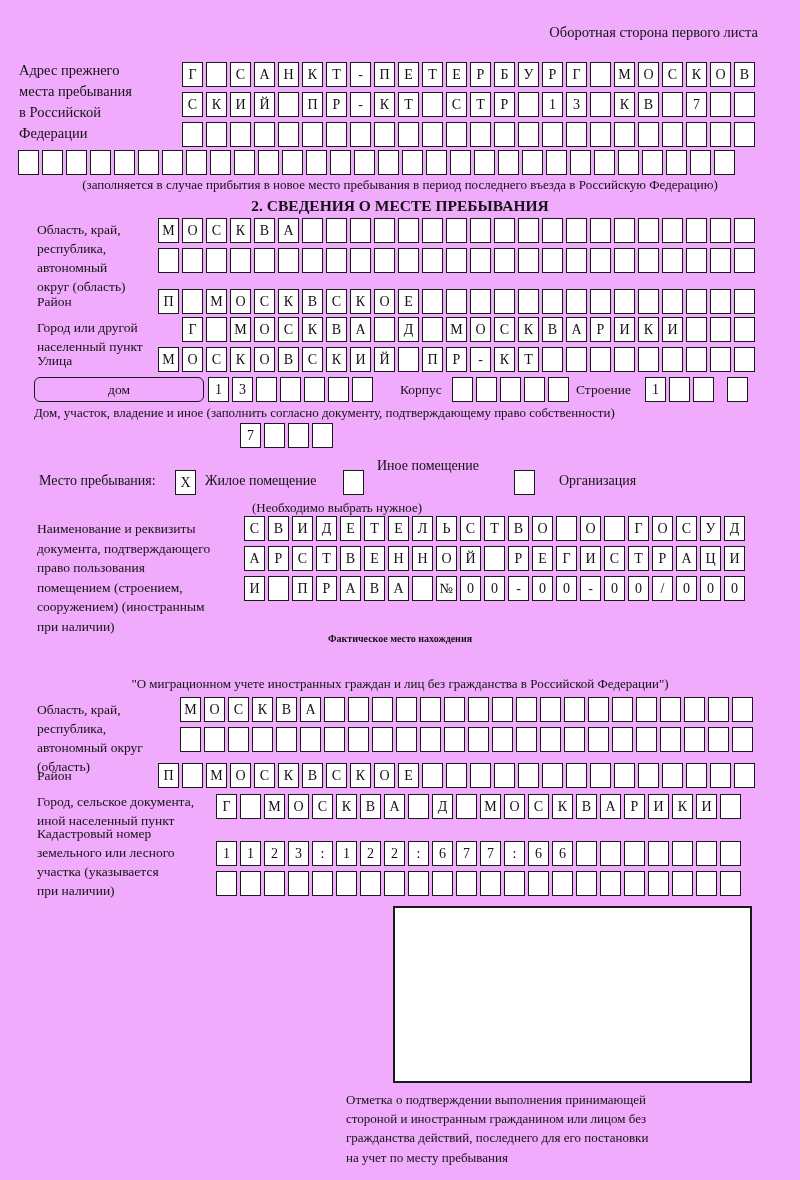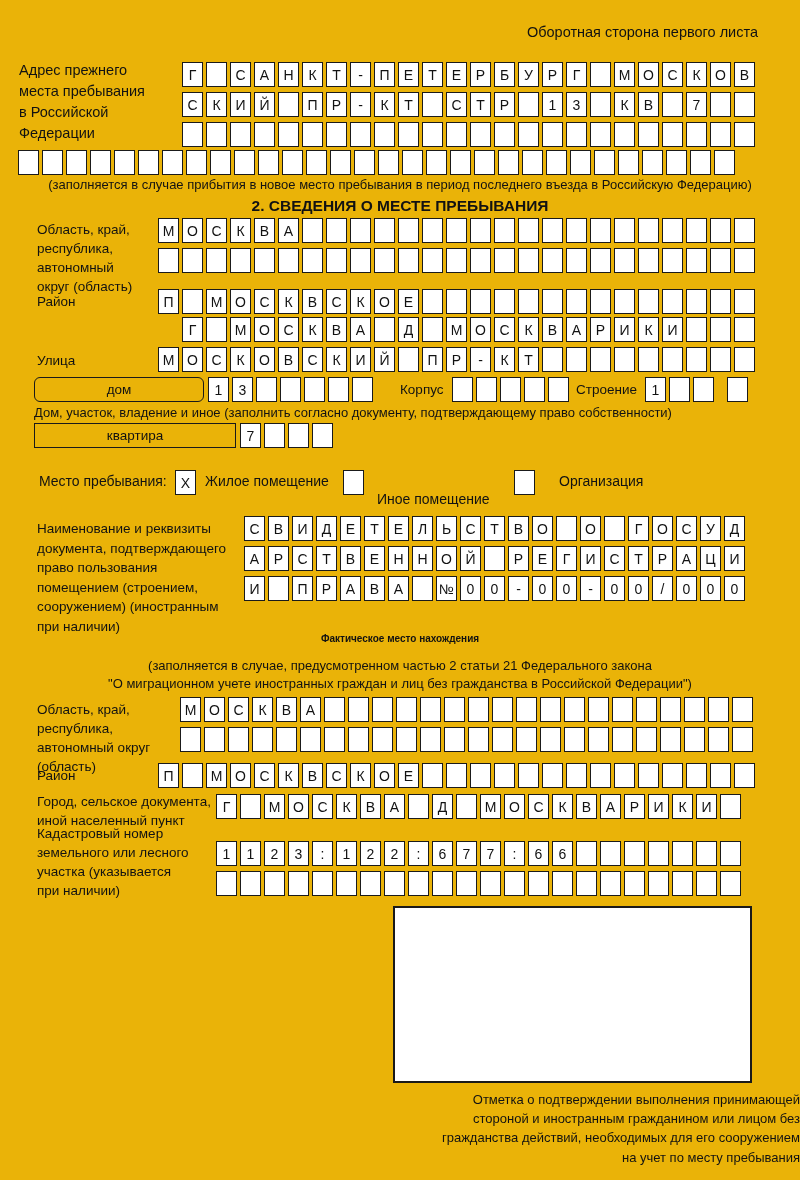--- a/index.html
+++ b/index.html
@@ -1,39 +1,39 @@
 <!DOCTYPE html>
 <html><head>
 <meta charset="utf-8">
 <style>
   html,body { margin:0; padding:0; background:#ffffff; }
   .page {
-    position:relative; width:800px; height:1180px; background:#eab308;
-    font-family:Liberation Sans, sans-serif; color:#121212;
+    position:relative; width:800px; height:1180px; background:#f0abfc;
+    font-family:Liberation Serif, serif; color:#121212;
     overflow:hidden;
   }
   .abs { position:absolute; }
   .cells { display:flex; gap:3px; }
   .cell {
     box-sizing:border-box; flex:0 0 21px; width:21px; height:25px;
     border:1.6px solid #1a1a1a; background:#fff;
     display:flex; align-items:center; justify-content:center;
     font-size:14px; line-height:1;
   }
   .wide-box {
     box-sizing:border-box; border:1.6px solid #1a1a1a; height:25px;
     display:flex; align-items:center; justify-content:center; font-size:13.5px;
   }
   .label { font-size:13.5px; line-height:19px; }
   .label-lg { font-size:14.5px; line-height:21px; }
   .note { font-size:13px; }
   .center { left:0; width:800px; text-align:center; }
   .bold { font-weight:bold; }
   .stamp-box { box-sizing:border-box; border:2px solid #1a1a1a; background:#fff; }
-  .caption { font-size:13px; line-height:19.2px; text-align:right; }
+  .caption { font-size:13px; line-height:19.2px; text-align:left; }
 </style>
 </head>
 <body>
 
 <div class="page">
 
   <div class="abs" style="top:24px; right:42px; font-size:14.5px;">Оборотная сторона первого листа</div>
 
   <div class="abs label-lg" style="left:19px; top:60px;">
       <div>Адрес прежнего</div>
@@ -238,20 +238,24 @@
       <div class="cell"></div>
       <div class="cell"></div>
       <div class="cell"></div>
       <div class="cell"></div>
       <div class="cell"></div>
       <div class="cell"></div>
       <div class="cell"></div>
       <div class="cell"></div>
     </div>
 
+  <div class="abs label" style="left:37px; top:318px;">
+      <div>Город или другой</div>
+      <div>населенный пункт</div>
+    </div>
   <div class="abs cells" style="left:182px; top:317px;">
       <div class="cell">Г</div>
       <div class="cell"></div>
       <div class="cell">М</div>
       <div class="cell">О</div>
       <div class="cell">С</div>
       <div class="cell">К</div>
       <div class="cell">В</div>
       <div class="cell">А</div>
       <div class="cell"></div>
@@ -323,35 +327,35 @@
   <div class="abs cells" style="left:645px; top:377px;">
       <div class="cell">1</div>
       <div class="cell"></div>
       <div class="cell"></div>
     </div>
   <div class="abs cells" style="left:727px; top:377px;">
       <div class="cell"></div>
     </div>
   <div class="abs note" style="left:34px; top:405px;">Дом, участок, владение и иное (заполнить согласно документу, подтверждающему право собственности)</div>
 
-  <div class="abs wide-box" style="left:34px; top:423px; width:202px;">квартира</div>
   <div class="abs cells" style="left:240px; top:423px;">
       <div class="cell">7</div>
       <div class="cell"></div>
       <div class="cell"></div>
       <div class="cell"></div>
     </div>
 
   <div class="abs" style="left:39px; top:473px; font-size:14px;">Место пребывания:</div>
   <div class="abs cell" style="left:175px; top:470px;">X</div>
   <div class="abs" style="left:205px; top:473px; font-size:14px;">Жилое помещение</div>
   <div class="abs cell" style="left:343px; top:470px;"></div>
-  <div class="abs" style="left:377px; top:491px; font-size:14px;">Иное помещение</div>
+  <div class="abs" style="left:377px; top:458px; font-size:14px;">Иное помещение</div>
   <div class="abs cell" style="left:514px; top:470px;"></div>
   <div class="abs" style="left:559px; top:473px; font-size:14px;">Организация</div>
+  <div class="abs note" style="left:0; top:500px; width:674px; text-align:center;">(Необходимо выбрать нужное)</div>
 
   <div class="abs label" style="left:37px; top:519px; line-height:19.5px;">
       <div>Наименование и реквизиты</div>
       <div>документа, подтверждающего</div>
       <div>право пользования</div>
       <div>помещением (строением,</div>
       <div>сооружением) (иностранным</div>
       <div>при наличии)</div>
     </div>
   <div class="abs cells" style="left:244px; top:516px;">
@@ -418,21 +422,20 @@
       <div class="cell">-</div>
       <div class="cell">0</div>
       <div class="cell">0</div>
       <div class="cell">/</div>
       <div class="cell">0</div>
       <div class="cell">0</div>
       <div class="cell">0</div>
     </div>
 
   <div class="abs center bold" style="top:633px; font-size:10px;">Фактическое место нахождения</div>
-  <div class="abs note center" style="top:658px;">(заполняется в случае, предусмотренном частью 2 статьи 21 Федерального закона</div>
   <div class="abs note center" style="top:676px;">"О миграционном учете иностранных граждан и лиц без гражданства в Российской Федерации")</div>
 
   <div class="abs label" style="left:37px; top:700px;">
       <div>Область, край,</div>
       <div>республика,</div>
       <div>автономный округ</div>
       <div>(область)</div>
     </div>
   <div class="abs cells" style="left:180px; top:697px;">
       <div class="cell">М</div>
@@ -597,17 +600,17 @@
       <div class="cell"></div>
       <div class="cell"></div>
       <div class="cell"></div>
       <div class="cell"></div>
     </div>
 
   <div class="abs stamp-box" style="left:393px; top:906px; width:359px; height:177px;"></div>
   <div class="abs caption" style="left:346px; top:1090px; width:454px;">
       <div>Отметка о подтверждении выполнения принимающей</div>
       <div>стороной и иностранным гражданином или лицом без</div>
-      <div>гражданства действий, необходимых для его сооружением</div>
+      <div>гражданства действий, последнего для его постановки</div>
       <div>на учет по месту пребывания</div>
     </div>
 
 </div>
 
 </body></html>

